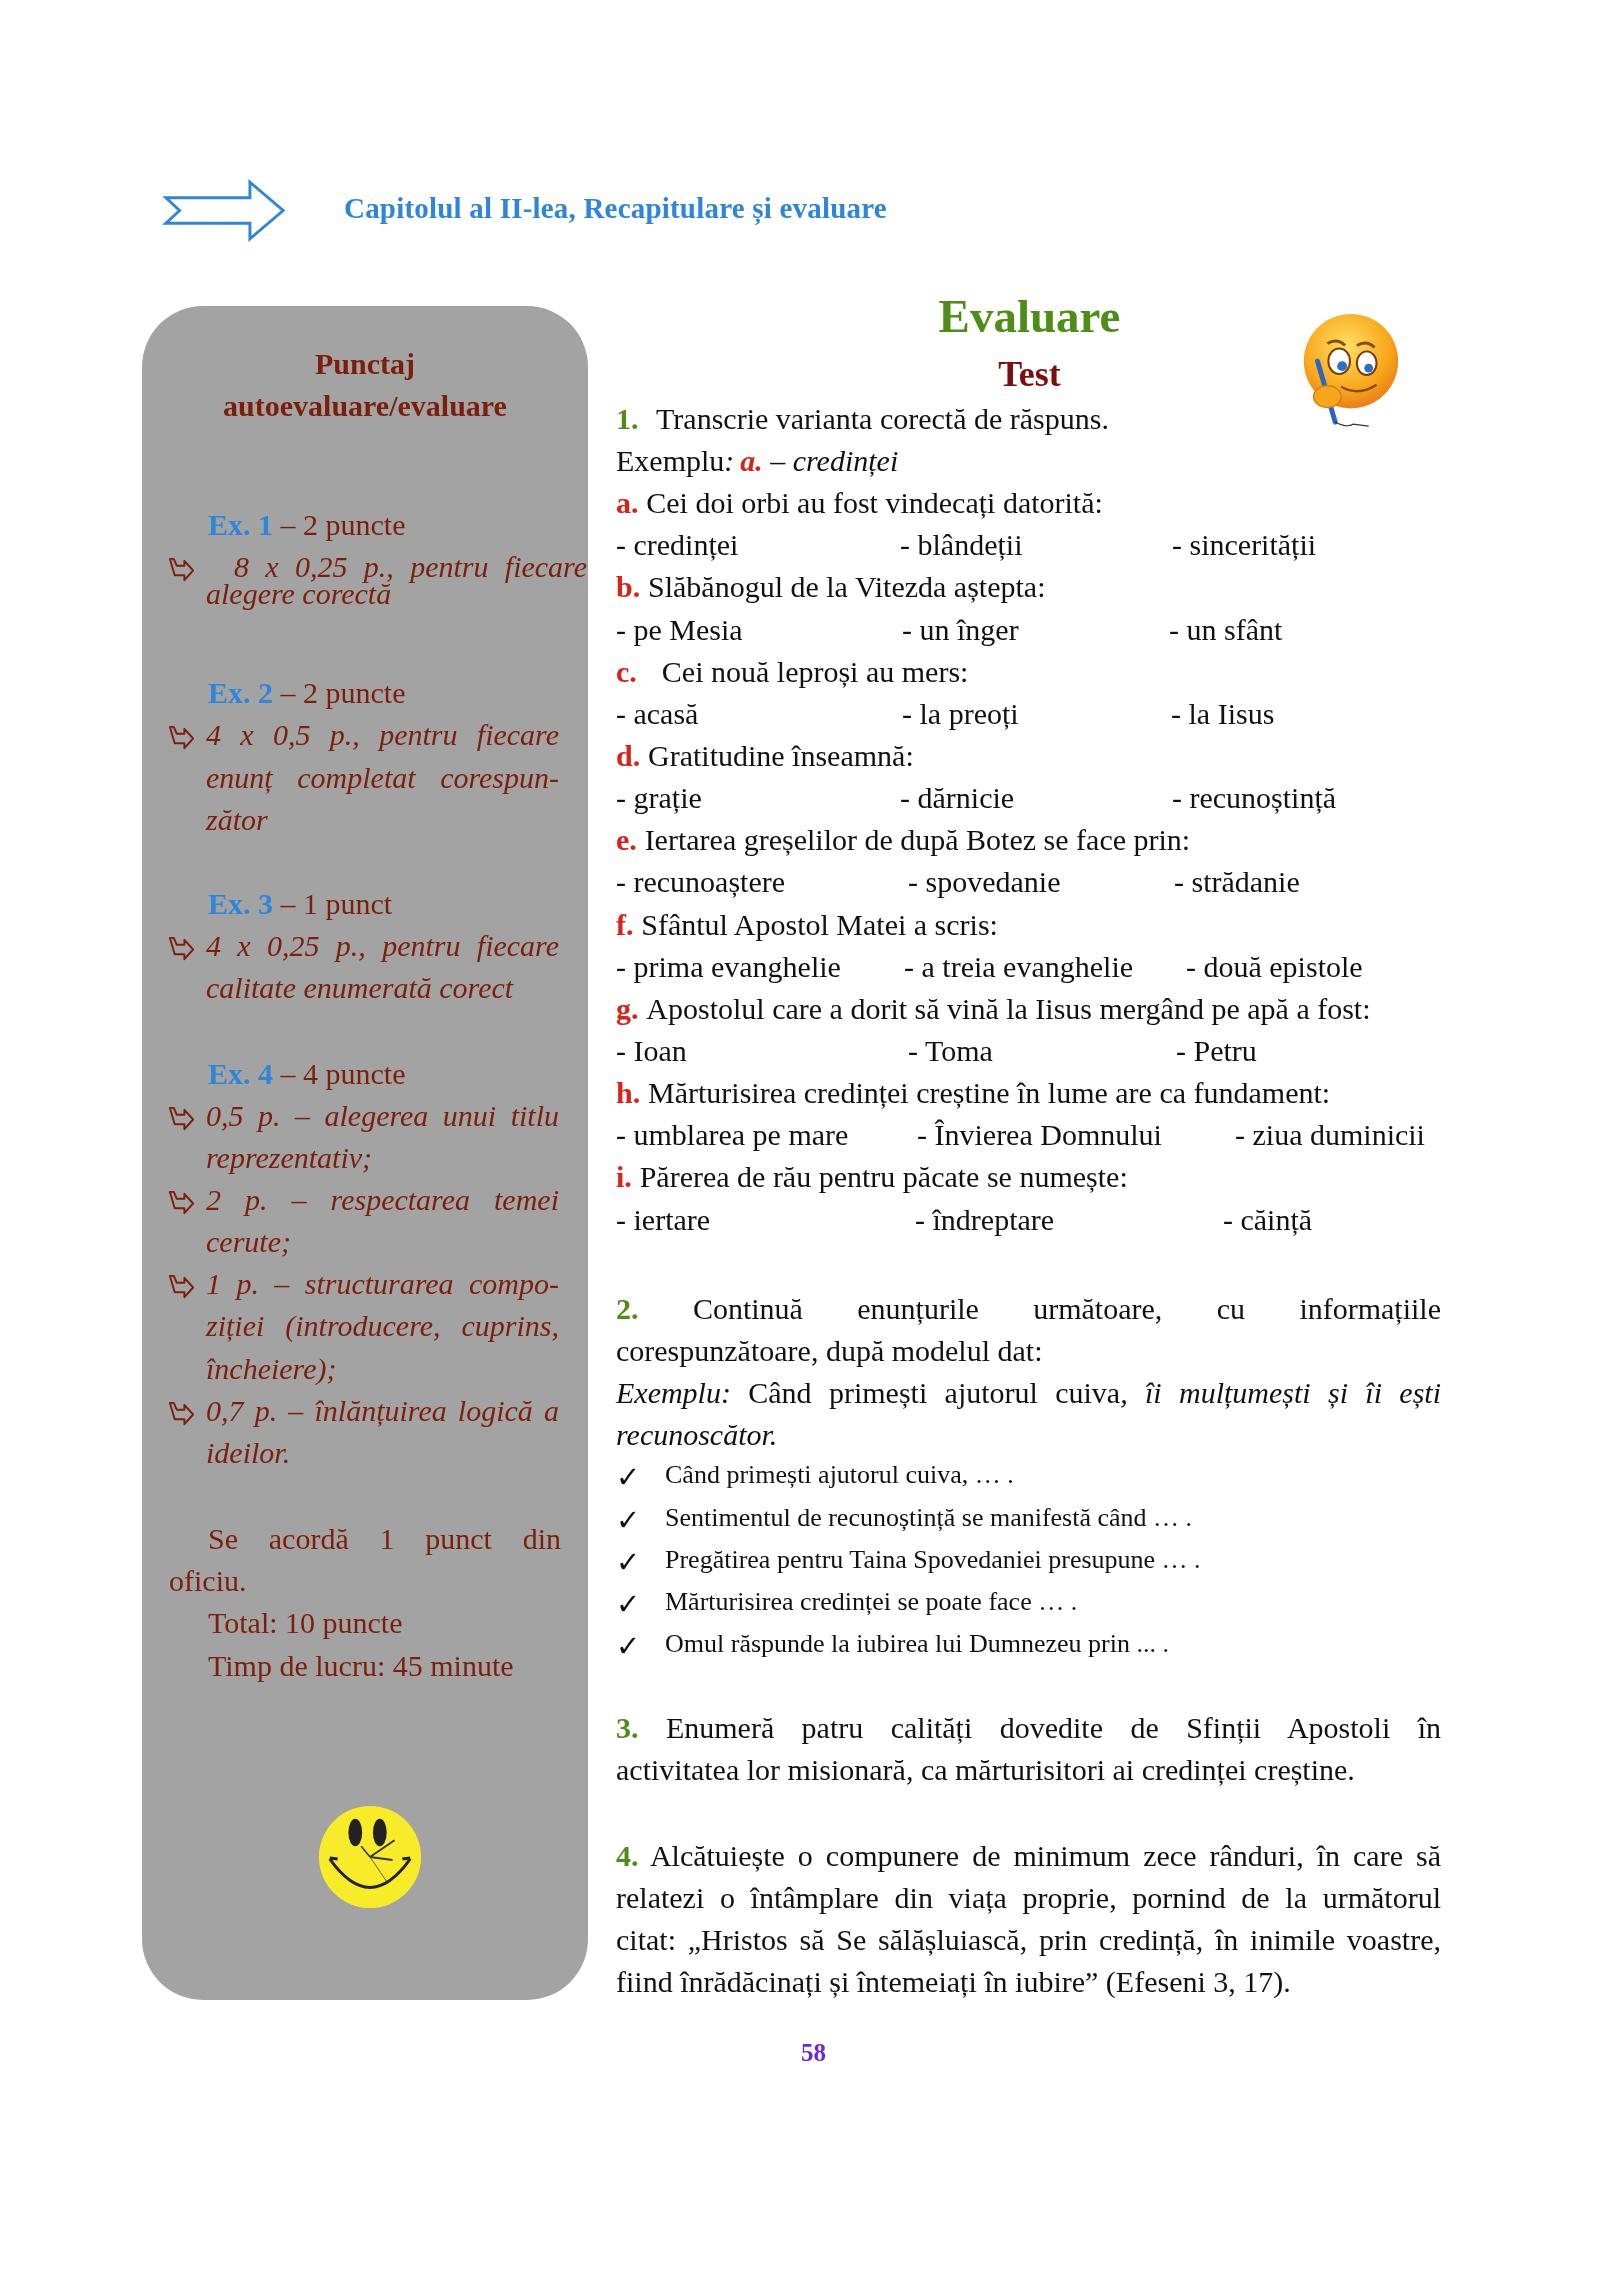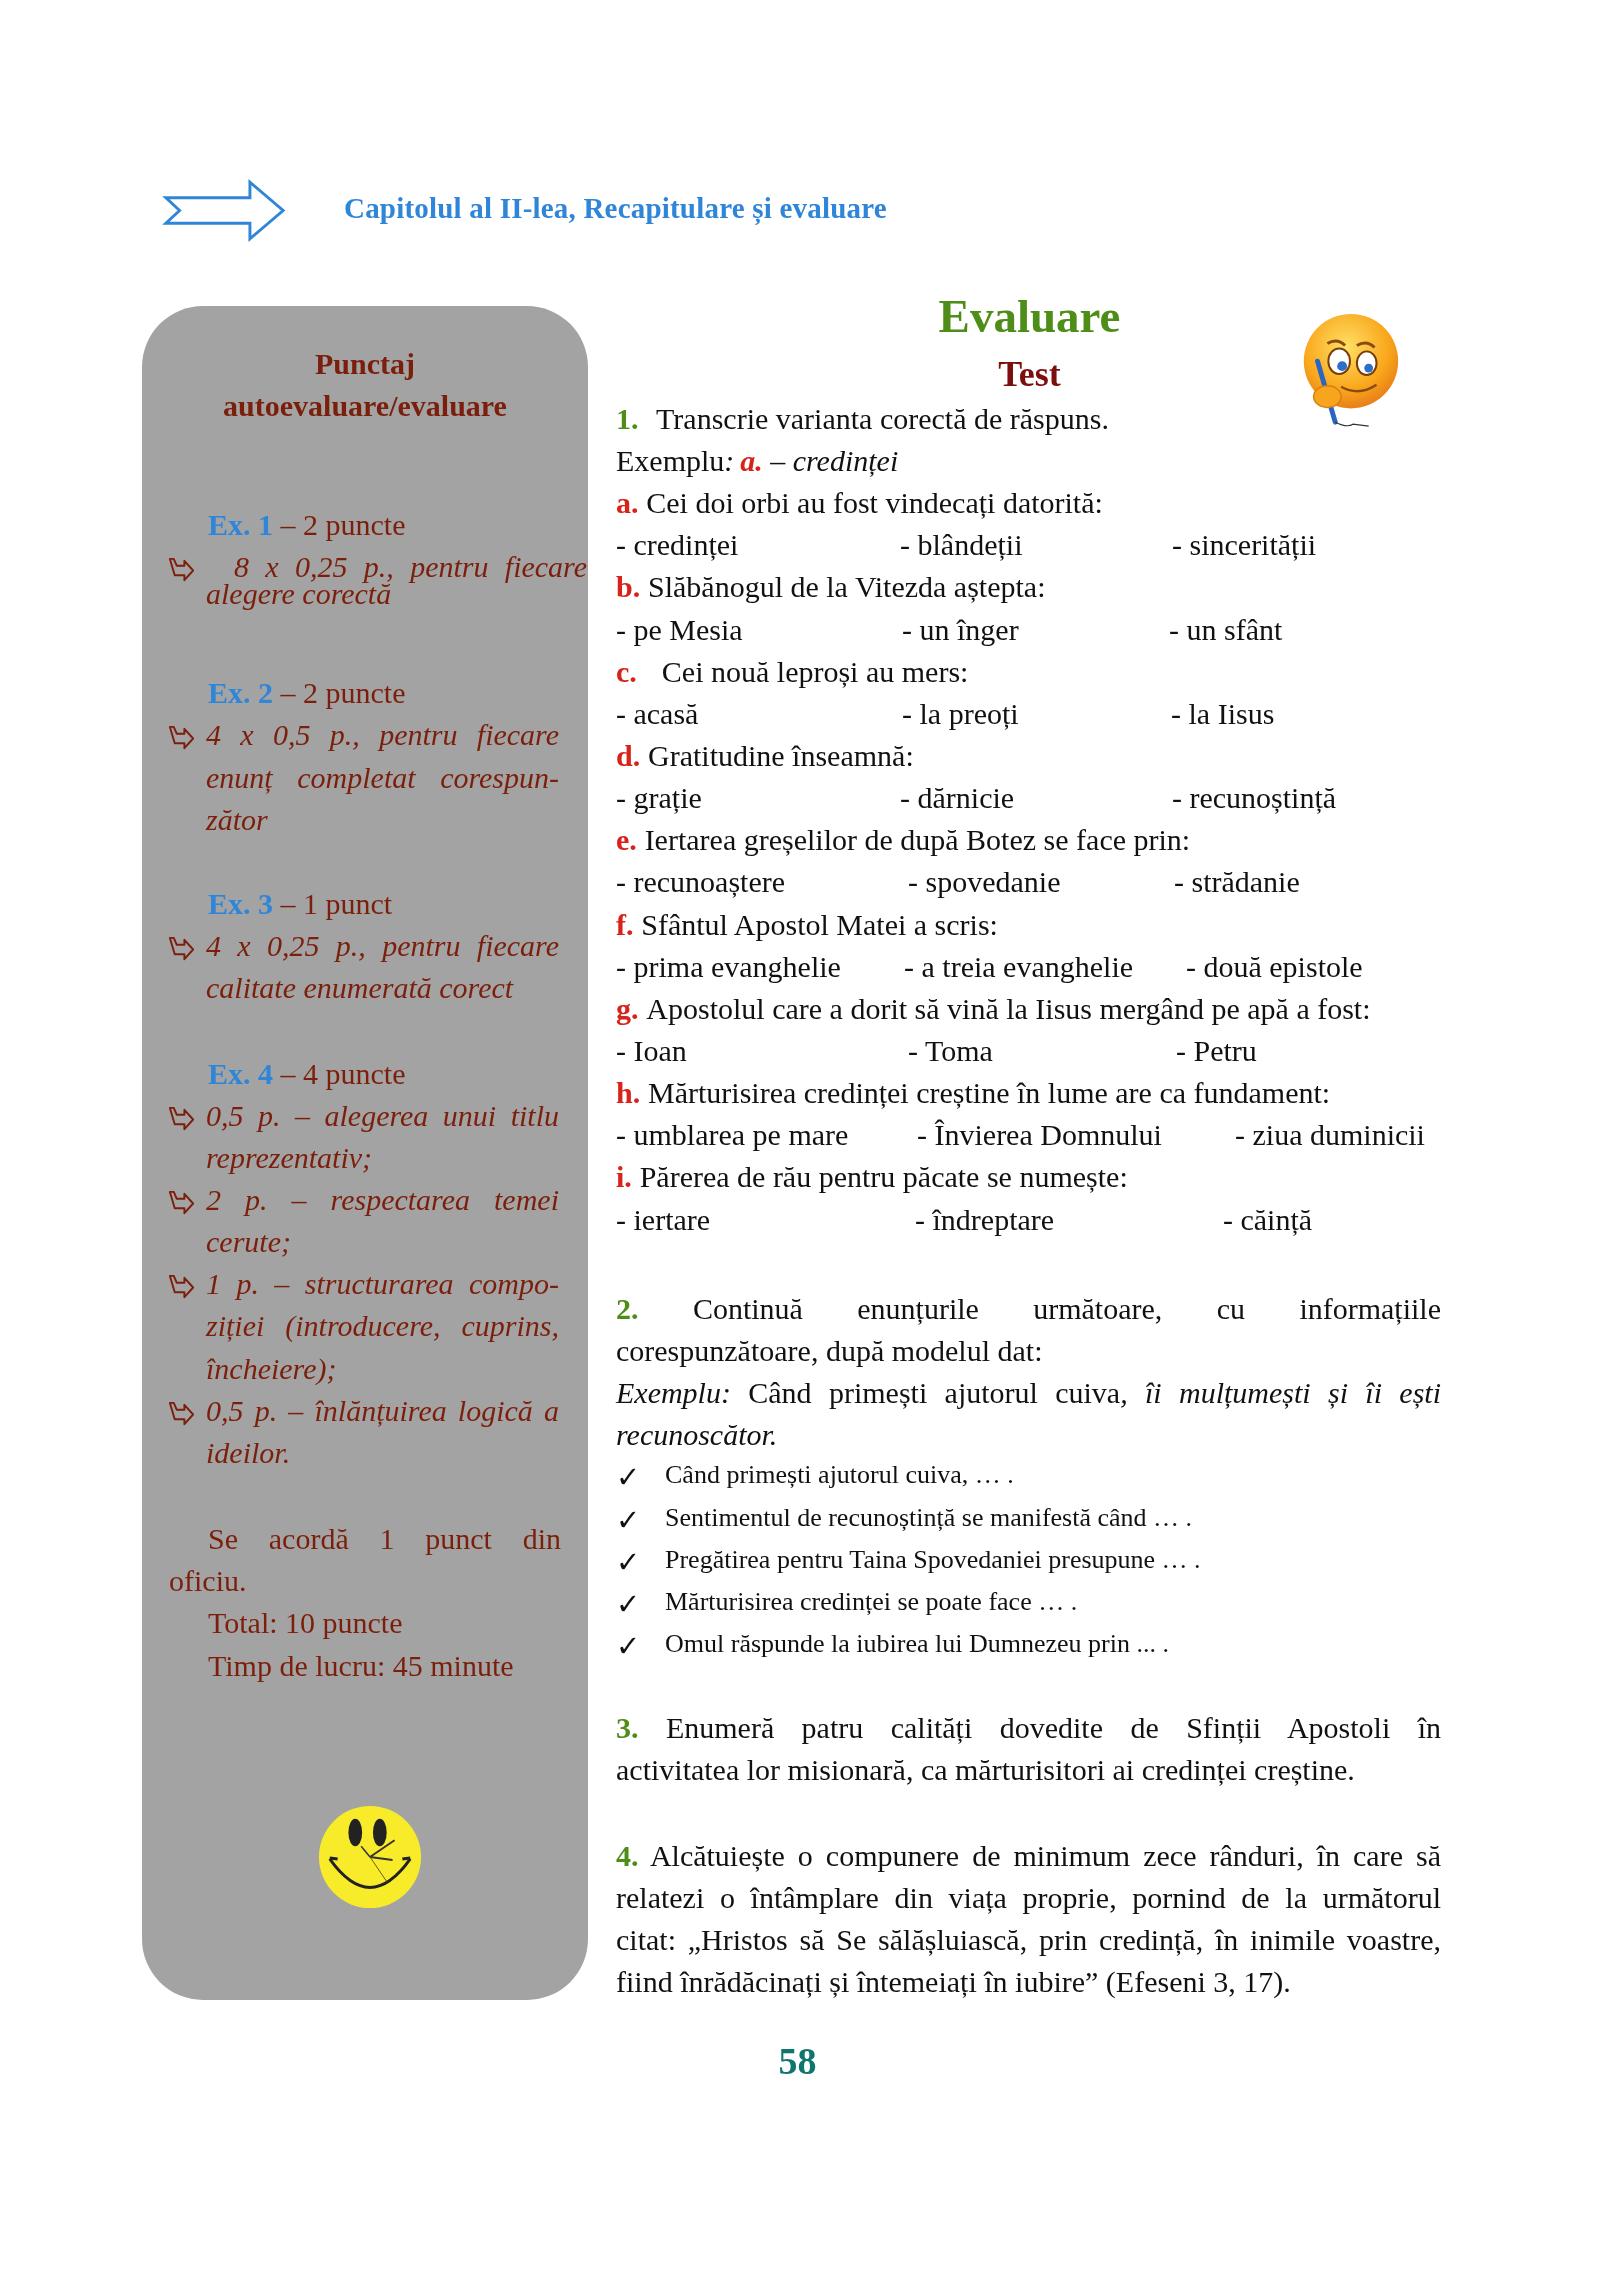--- a/index.html
+++ b/index.html
@@ -33,22 +33,22 @@
               font-size: 36px; font-weight: bold; color: #7d0e0e; }
   .writer-emoji { position: absolute; left: 1290px; top: 312px; }
 
   .tl { position: absolute; left: 616px; font-size: 30px; white-space: nowrap; color: #111; }
   .tl.just { width: 825px; text-align: justify; text-align-last: justify; }
   .num { color: #4e8d17; font-weight: bold; }
   .let { color: #d8231a; font-weight: bold; }
   .opt { position: absolute; font-size: 30px; white-space: nowrap; color: #111; }
   .check { position: absolute; left: 616px; font-size: 29px; }
   .check-text { position: absolute; left: 665px; font-size: 26px; white-space: nowrap; }
-  .page-num { position: absolute; left: 768px; top: 2039px; width: 59px; text-align: center;
-              font-size: 38px; font-weight: bold; color: #0f766e; }
+  .page-num { position: absolute; left: 784px; top: 2039px; width: 59px; text-align: center;
+              font-size: 25px; font-weight: bold; color: #6d28d9; }
 </style>
 </head>
 <body>
 
 <div class="header">
   <svg class="header-arrow" width="127" height="65" viewBox="0 0 130 66">
     <polygon points="4,20 90,20 90,4 124,33 90,62 90,46 4,46 18,33" fill="#ffffff" stroke="#2f86d8" stroke-width="3" stroke-linejoin="miter"></polygon>
   </svg>
   <div class="header-title">Capitolul al II-lea, Recapitulare și evaluare</div>
 </div>
@@ -93,21 +93,21 @@
     <div class="sb-line" style="left:206px; top:1225px;">cerute;</div>
     <span style="position:absolute; left:167px; top:1273px; width:29px; height:29px;"><svg width="29" height="29" viewBox="0 0 30 30">
         <path d="M3,3 L7,3 L10,10 L18,10 L18,5 L27,15 L18,25 L18,20 L8,20 Z" fill="none" stroke="#7b1f0c" stroke-width="2" stroke-linejoin="round"></path>
       </svg></span>
     <div class="sb-line just" style="left:206px; top:1267px;">1 p. – structurarea compo-</div>
     <div class="sb-line just" style="left:206px; top:1309px;">ziției (introducere, cuprins,</div>
     <div class="sb-line" style="left:206px; top:1352px;">încheiere);</div>
     <span style="position:absolute; left:167px; top:1400px; width:29px; height:29px;"><svg width="29" height="29" viewBox="0 0 30 30">
         <path d="M3,3 L7,3 L10,10 L18,10 L18,5 L27,15 L18,25 L18,20 L8,20 Z" fill="none" stroke="#7b1f0c" stroke-width="2" stroke-linejoin="round"></path>
       </svg></span>
-    <div class="sb-line just" style="left:206px; top:1394px;">0,5 p. – înlănțuirea logică a</div>
+    <div class="sb-line just" style="left:206px; top:1394px;">0,7 p. – înlănțuirea logică a</div>
     <div class="sb-line" style="left:206px; top:1436px;">ideilor.</div>
     <div class="sb-plain just" style="left:208px; top:1522px; width:353px;">Se acordă 1 punct din</div>
     <div class="sb-plain" style="left:169px; top:1564px;">oficiu.</div>
     <div class="sb-plain" style="left:208px; top:1606px;">Total: 10 puncte</div>
     <div class="sb-plain" style="left:208px; top:1649px;">Timp de lucru: 45 minute</div>
   </div>
 
 <svg class="clock-smiley" width="108" height="108" viewBox="0 0 110 110">
   <circle cx="55" cy="55" r="52" fill="#f8ec2a"></circle>
   <ellipse cx="40" cy="30" rx="7" ry="14" fill="#222"></ellipse>

